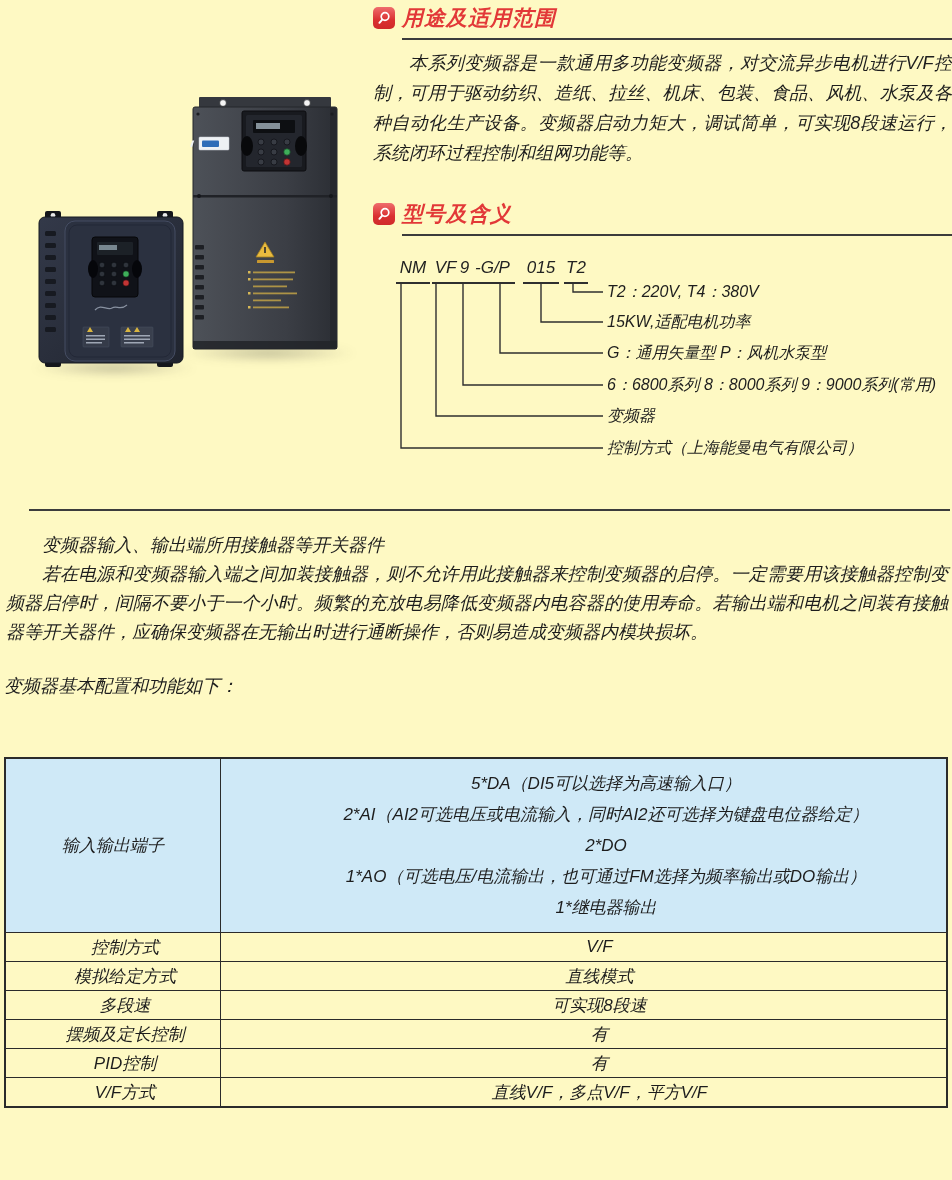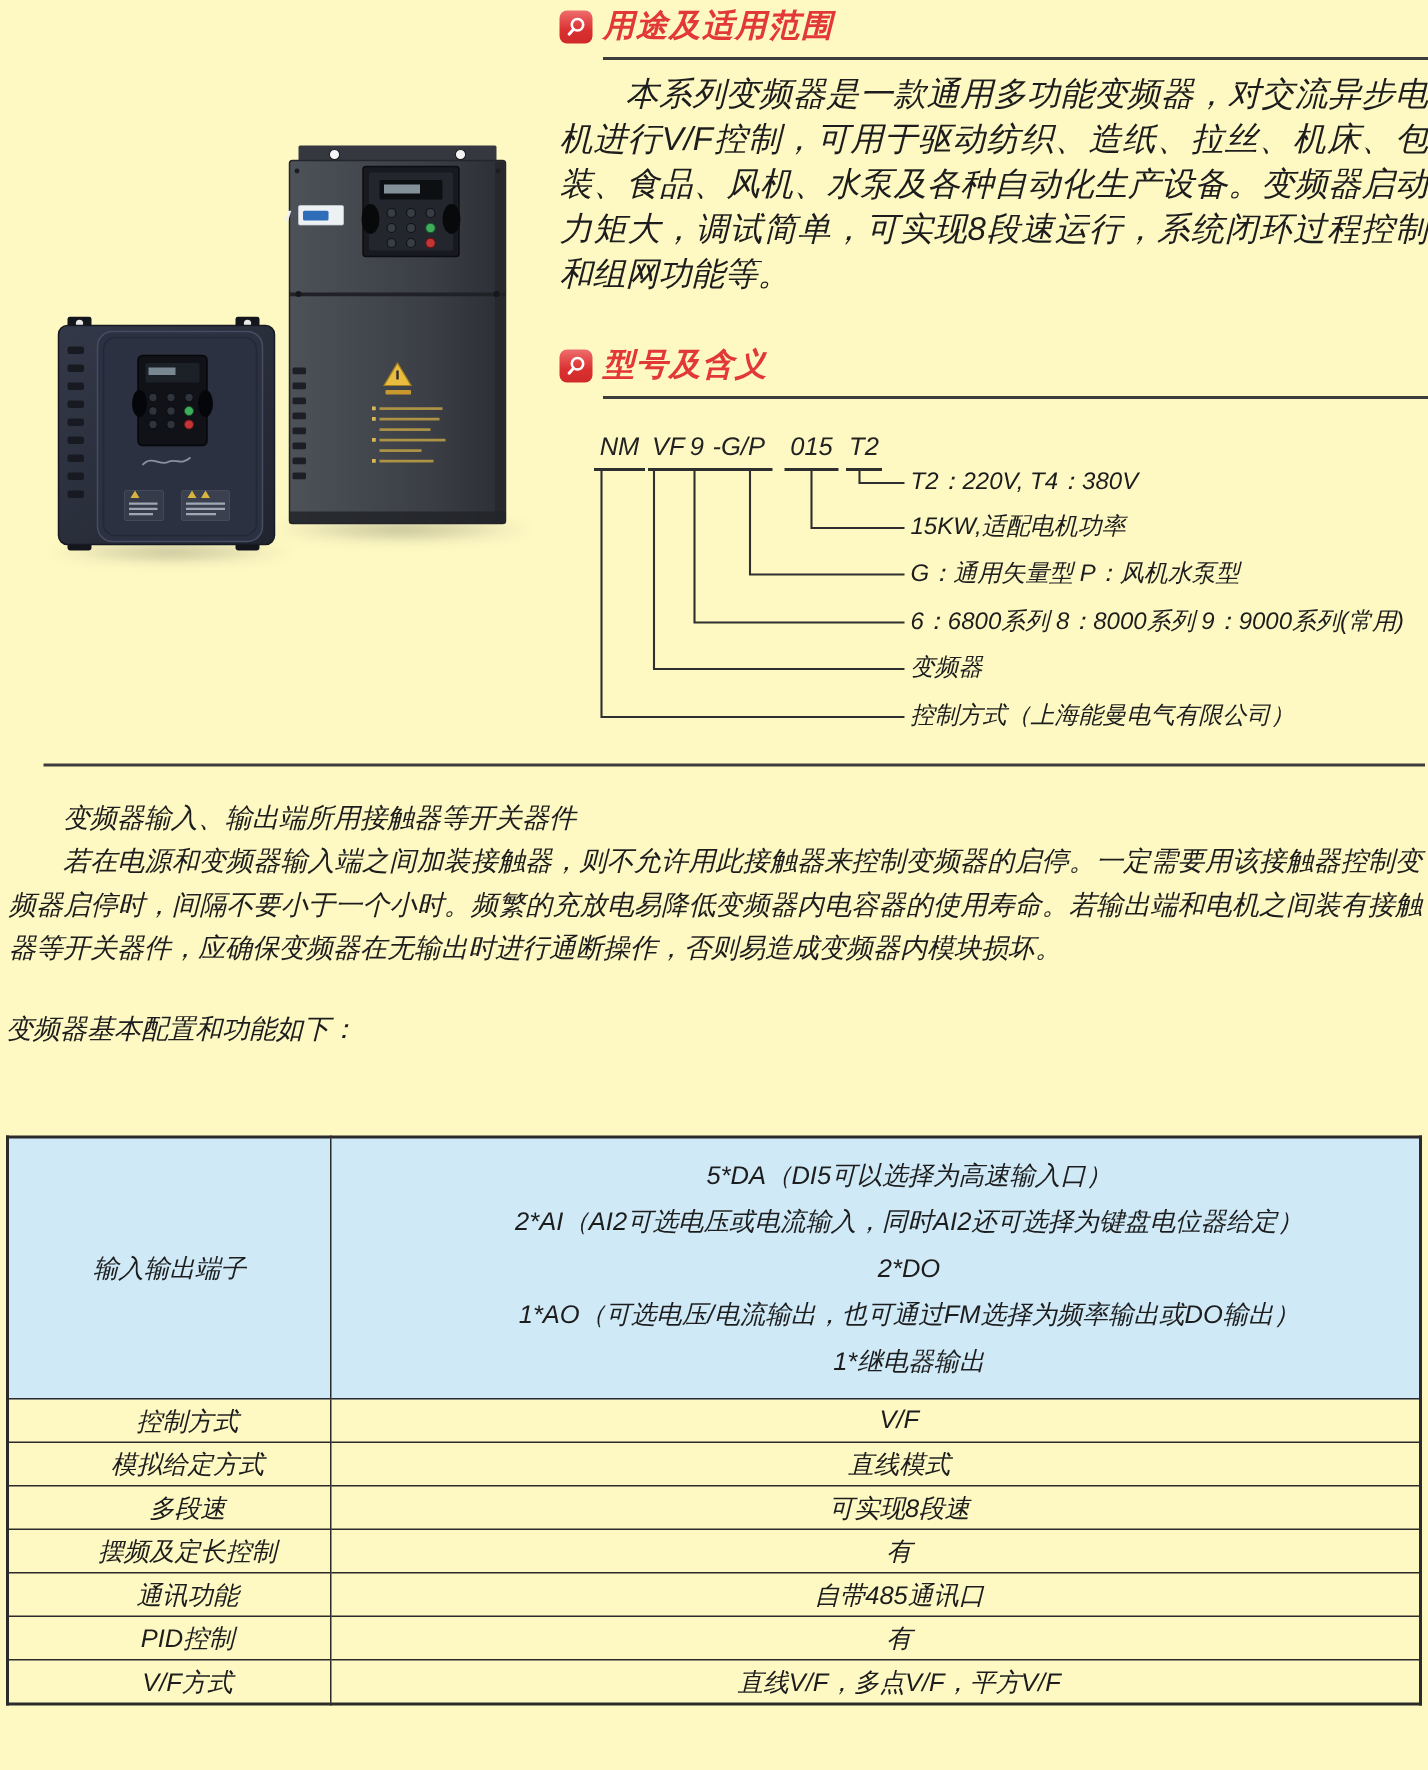--- a/index.html
+++ b/index.html
@@ -11,21 +11,21 @@
   .sec-icon{width:22px;height:22px;border-radius:5px;flex:0 0 22px;
             background:linear-gradient(180deg,#ef6d6d 0%,#da3030 60%,#d02a2a 100%);
             display:flex;align-items:center;justify-content:center;}
   .sec-title{margin:0;font-size:21px;font-weight:bold;color:#e23838;letter-spacing:1px;line-height:24px;}
   .sec-rule{height:2px;background:#3c3c3c;}
 
   
   .col-right{position:absolute;left:373px;top:0;width:579px;}
   .col-right .sec-header{margin-top:6px;}
   .col-right .sec-rule{margin:8px 0 0 29px;}
-  .body-text{margin:8px 0 0 0;font-size:22px;line-height:30px;text-align:justify;
+  .body-text{margin:8px 0 0 0;font-size:18px;line-height:30px;text-align:justify;
              text-indent:2em;color:#1d1d1d;}
   .col-right .h2x{margin-top:34px;}
 
   
   .diagram{position:relative;margin-top:14px;height:215px;}
   .diagram svg.lines{position:absolute;left:0;top:0;}
   .seg{position:absolute;top:6px;font-size:17px;color:#222;text-align:center;
        border-bottom:2px solid #2f2f2f;padding-bottom:2px;line-height:24px;}
   .s0{left:23px;width:34px;} .s1{left:59px;width:27px;} .s2{left:85px;width:13px;}
   .s3{left:97px;width:45px;} .s4{left:150px;width:36px;} .s5{left:191px;width:24px;}
@@ -300,24 +300,20 @@
     </tr>
     <tr class="t-sub">
       <td class="c1">多段速</td>
       <td class="c2">可实现8段速</td>
     </tr>
     <tr class="t-sub">
       <td class="c1">摆频及定长控制</td>
       <td class="c2">有</td>
     </tr>
     <tr class="t-sub">
-      <td class="c1">通讯功能</td>
-      <td class="c2">自带485通讯口</td>
-    </tr>
-    <tr class="t-sub">
       <td class="c1">PID控制</td>
       <td class="c2">有</td>
     </tr>
     <tr class="t-sub">
       <td class="c1">V/F方式</td>
       <td class="c2">直线V/F，多点V/F，平方V/F</td>
     </tr>
   </tbody>
     </table>
 

